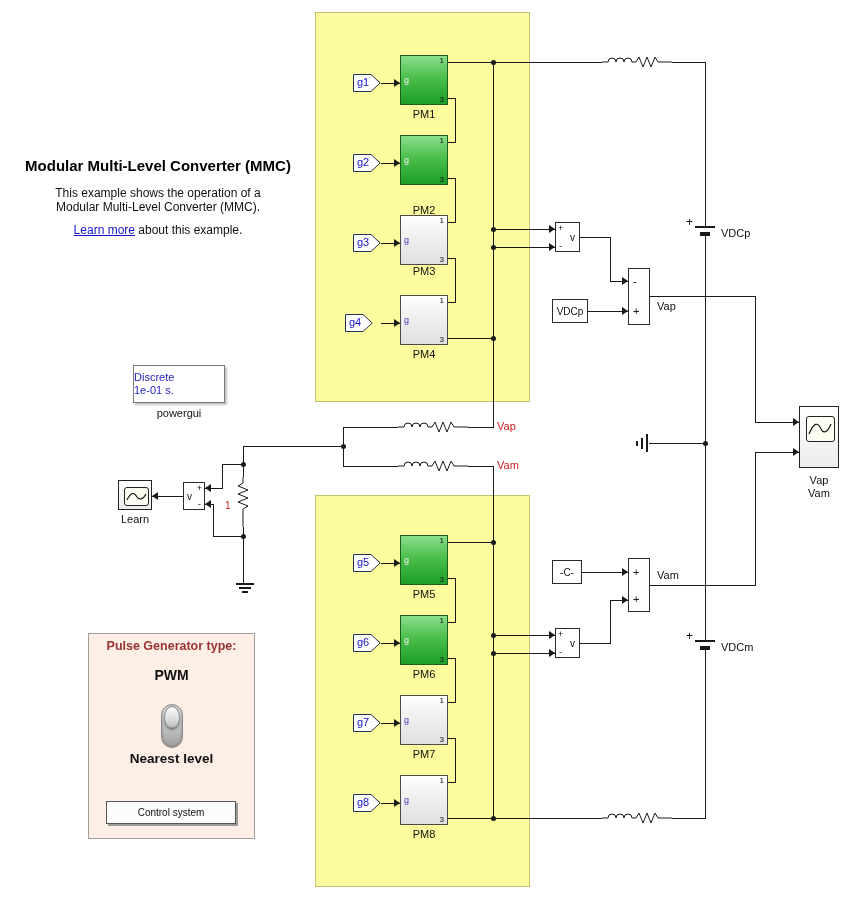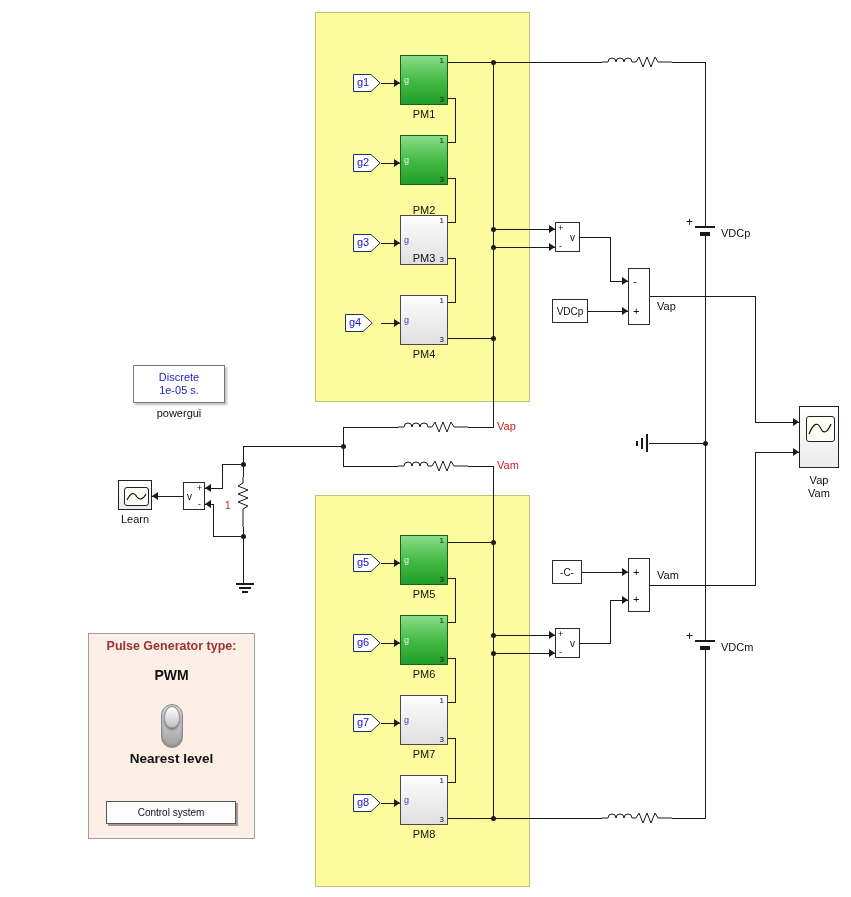--- a/index.html
+++ b/index.html
@@ -38,21 +38,21 @@
   .vm.mirror .vm-v{right:auto;left:3px;}
   .ssign{position:absolute;left:4px;font-size:11px;color:#111;}
   .blk-label{position:absolute;font-size:11px;color:#111;white-space:nowrap;}
   .red-label{position:absolute;font-size:11px;color:var(--signal_red,#cc2020);white-space:nowrap;}
   .src-plus{position:absolute;font-size:12px;color:#111;}
   
   .scope{position:absolute;border:1px solid #222;background:linear-gradient(180deg,#ffffff,#ececec);box-sizing:border-box;}
   .scope .screen{position:absolute;border:1px solid #222;border-radius:3px;background:#fffef2;overflow:hidden;}
   .scope-caption{position:absolute;text-align:center;font-size:11px;line-height:13px;color:#111;}
   
-  .powergui{position:absolute;left:133px;top:365px;width:92px;height:38px;background:#fff;border:1px solid #7a7a7a;box-shadow:2px 2px 2px rgba(0,0,0,.25);display:flex;flex-direction:column;align-items:center;justify-content:center;font-size:11px;line-height:13px;color:var(--powergui_text,#2424c4);box-sizing:border-box;}
+  .powergui{position:absolute;left:133px;top:365px;width:92px;height:38px;background:#fff;border:1px solid #7a7a7a;box-shadow:2px 2px 2px rgba(0,0,0,.25);display:flex;flex-direction:column;justify-content:center;font-size:11px;line-height:13px;color:var(--powergui_text,#2424c4);box-sizing:border-box;}
   
   .intro{position:absolute;left:8px;top:150px;width:300px;height:100px;}
   .intro-title{position:absolute;top:7px;width:100%;text-align:center;font-size:15px;font-weight:bold;white-space:nowrap;color:#000;}
   .intro-desc{position:absolute;top:36px;width:100%;text-align:center;font-size:12px;line-height:14px;color:#111;}
   .intro-link-row{position:absolute;top:73px;width:100%;text-align:center;font-size:12px;color:#111;}
   .learn-link{color:var(--link_blue,#1414cc);text-decoration:underline;cursor:pointer;}
   
   .panel{position:absolute;left:88px;top:633px;width:167px;height:206px;background:var(--panel_bg,#fdeee6);border:1px solid #9e9e9e;box-sizing:border-box;}
   .panel-title{position:absolute;top:5px;width:100%;text-align:center;font-size:12.5px;font-weight:bold;color:var(--panel_title,#993333);}
   .opt-pwm{position:absolute;top:33px;width:100%;text-align:center;font-size:14px;font-weight:bold;color:#111;}
@@ -241,21 +241,21 @@
         <polygon points="0.5,0.5 18,0.5 27.2,9 18,17.5 0.5,17.5" fill="#ffffff" stroke="#223355"></polygon>
       </svg>
     <span class="gate-label">g2</span>
   </div>
 
   <div class="module light" style="left:400px;top:215px">
     <span class="p1">1</span>
     <span class="p3">3</span>
     <span class="pg">g</span>
   </div>
-  <div class="mod-caption" style="left:376px;top:252px">PM3</div>
+  <div class="mod-caption" style="left:376px;top:265px">PM3</div>
   <div class="gate-tag" style="left:353px;top:234px">
     <svg width="28" height="18">
         <polygon points="0.5,0.5 18,0.5 27.2,9 18,17.5 0.5,17.5" fill="#ffffff" stroke="#223355"></polygon>
       </svg>
     <span class="gate-label">g3</span>
   </div>
 
   <div class="module light" style="left:400px;top:295px">
     <span class="p1">1</span>
     <span class="p3">3</span>
@@ -376,24 +376,34 @@
     </div>
   </div>
   <div class="scope-caption" style="left:110px;top:513px;width:50px">Learn</div>
 
   <span class="red-label" style="left:497px;top:420px">Vap</span>
   <span class="red-label" style="left:497px;top:459px">Vam</span>
   <span class="red-label" style="left:225px;top:500px;font-size:10px">1</span>
 
   <div class="powergui">
     <span>Discrete</span>
-    <span>1e-05 s.</span>
+    <span>1e-01 s.</span>
   </div>
   <div class="mod-caption" style="left:131px;top:407px;width:96px">powergui</div>
 
+  <div class="intro">
+    <div class="intro-title">Modular Multi-Level Converter (MMC)</div>
+    <div class="intro-desc">
+      <span>This example shows the operation of a</span><br>
+      <span>Modular Multi-Level Converter (MMC).</span>
+    </div>
+    <div class="intro-link-row">
+      <a class="learn-link">Learn more</a><span> about this example.</span>
+    </div>
+  </div>
 
   <div class="panel">
     <div class="panel-title">Pulse Generator type:</div>
     <div class="opt-pwm">PWM</div>
     <div class="switch">
       <div class="switch-knob"></div>
     </div>
     <div class="opt-nearest">Nearest level</div>
     <button class="ctrl-btn">Control system</button>
   </div>

